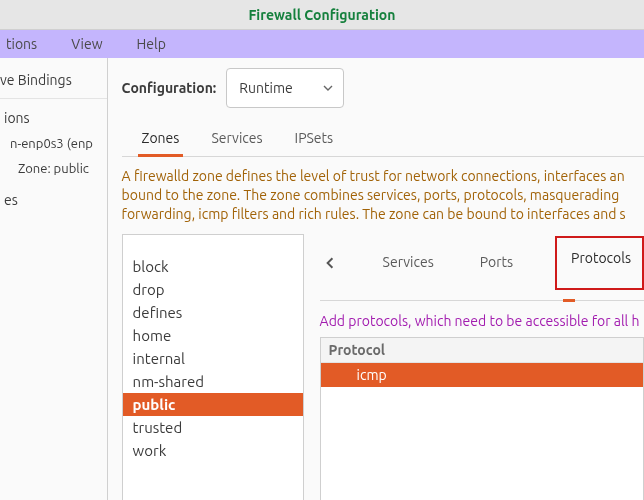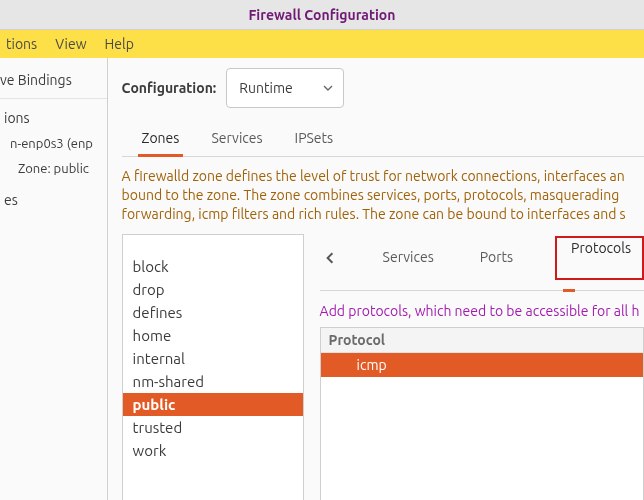--- a/index.html
+++ b/index.html
@@ -14,29 +14,29 @@
   }
   .titlebar {
     background: #e6e6e6;
     height: 30px;
     display: flex;
     align-items: center;
     justify-content: center;
     border-bottom: 1px solid #d0d0d0;
     font-weight: 600;
     font-size: 14px;
-    color: #701a75;
+    color: #15803d;
   }
   .menubar {
-    background: #fde047;
+    background: #c4b5fd;
     height: 28px;
     display: flex;
     align-items: center;
     padding: 0 6px;
-    gap: 18px;
+    gap: 34px;
     color: #4a4a4a;
   }
   .menubar span { cursor: default; }
   .body {
     display: flex;
     height: calc(500px - 30px - 28px);
   }
   .left-panel {
     width: 110px;
     border-right: 1px solid #d0d0d0;
@@ -161,21 +161,21 @@
   .sub-tab.selected { color: #2b2b2b; }
   .sub-tab.selected::after {
     content: "";
     position: absolute;
     left: -4px; right: -4px; bottom: -12px;
     height: 3px;
     background: #e25b26;
   }
   .highlight-box {
     border: 2px solid #cf1a1a;
-    padding: 2px 10px 6px 10px;
+    padding: 12px 10px 6px 10px;
     position: relative;
   }
   .proto-desc {
     color: #a21caf;
     padding: 4px 0 8px 0;
   }
   .proto-table {
     border: 1px solid #cfcfcf;
     background: #fff;
     flex: 1;

